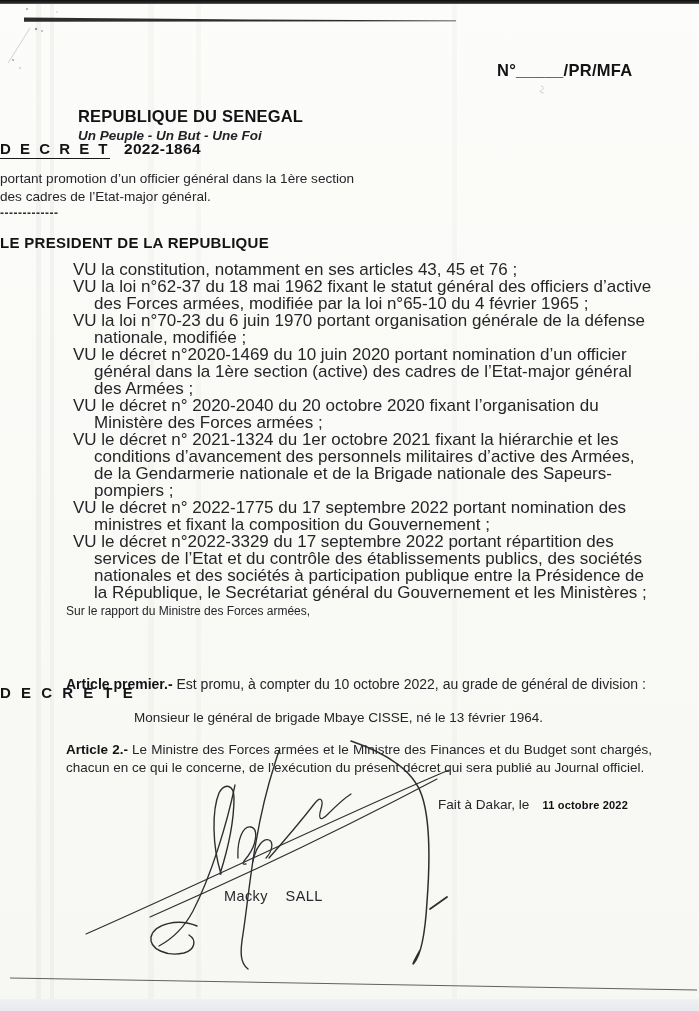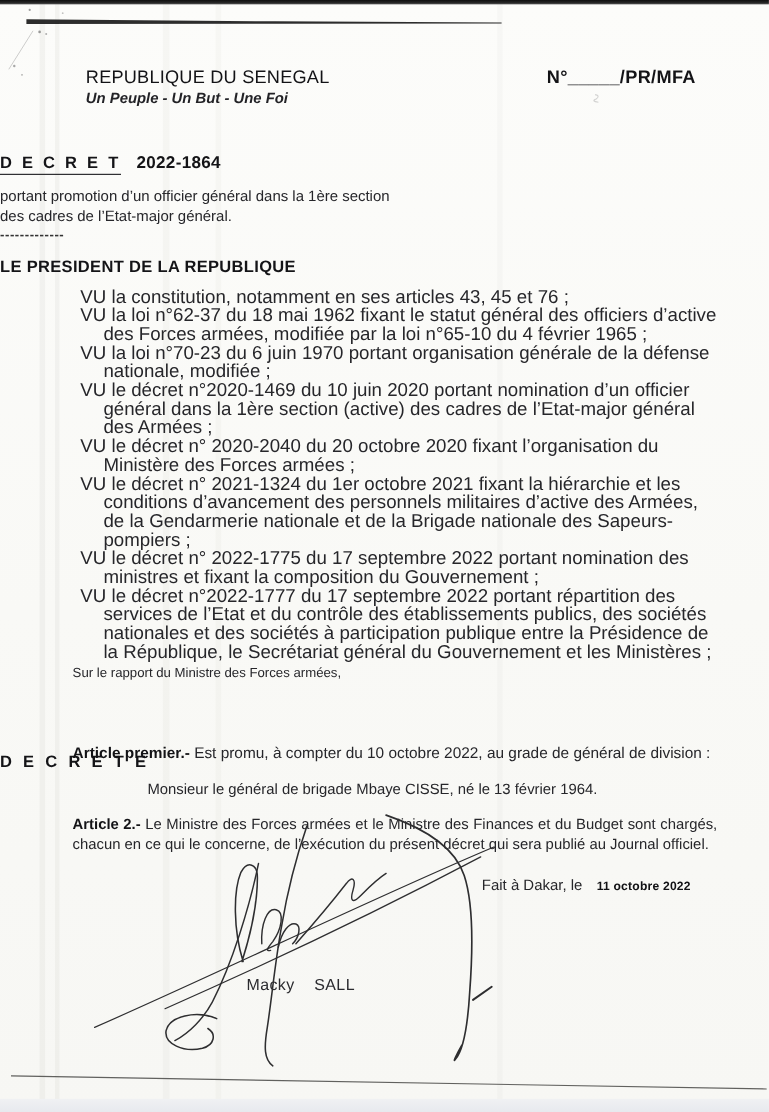--- a/index.html
+++ b/index.html
@@ -12,21 +12,21 @@
     background:linear-gradient(180deg,#fcfcfa 0%,#f9f9f6 55%,#f7f7f4 100%);
     color:#26262a;
   }
   .streak{position:absolute;top:0;bottom:0;background:rgba(185,185,178,0.13);}
   .topbar{position:absolute;top:0;left:0;right:0;height:4px;
     background:linear-gradient(180deg,#0e0e0e 0%,#2a2a2a 70%,#6a6a6a 100%);}
   .botband{position:absolute;bottom:0;left:0;right:0;height:12px;
     background:linear-gradient(180deg,#f0f1f3,#e7e9ee);}
   .abs{position:absolute;}
   .hdr-left{top:60px;left:78px;line-height:17px;}
-  .hdr-republic{font-size:16.5px;font-weight:normal;color:#131316;line-height:21px;letter-spacing:.2px;}
+  .hdr-republic{font-size:16.5px;font-weight:bold;color:#131316;line-height:21px;letter-spacing:.2px;margin-top:46px;}
   .hdr-motto{font-size:13.5px;font-style:italic;font-weight:bold;color:#232327;line-height:17px;}
   .hdr-ministry{font-size:13.5px;color:#232327;line-height:16px;letter-spacing:.2px;}
   .hdr-right{top:61px;left:497px;font-size:16.5px;font-weight:bold;color:#131316;letter-spacing:.3px;}
   .centerline{left:0;right:0;text-align:left;}
   .decree-title{top:140px;font-size:15px;}
   .decree-word{font-weight:bold;color:#141417;letter-spacing:2.5px;
     border-bottom:1.8px solid #1a1a1d;padding-bottom:1px;}
   .decree-number{font-weight:bold;color:#141417;font-size:15.5px;margin-left:14px;letter-spacing:.3px;}
   .subject{top:170px;font-size:13.6px;line-height:17.5px;color:#26262a;}
   .separator{letter-spacing:.5px;color:#333;font-weight:bold;font-size:12px;}
@@ -78,21 +78,21 @@
   <div class="abs centerline president">LE PRESIDENT DE LA REPUBLIQUE</div>
 
   <div class="abs visas">
     <div class="visa">VU la constitution, notamment en ses articles 43, 45 et 76 ;</div>
     <div class="visa">VU la loi n°62-37 du 18 mai 1962 fixant le statut général des officiers d’active des Forces armées, modifiée par la loi n°65-10 du 4 février 1965 ;</div>
     <div class="visa">VU la loi n°70-23 du 6 juin 1970 portant organisation générale de la défense nationale, modifiée ;</div>
     <div class="visa">VU le décret n°2020-1469 du 10 juin 2020 portant nomination d’un officier général dans la 1ère section (active) des cadres de l’Etat-major général des Armées ;</div>
     <div class="visa">VU le décret n° 2020-2040 du 20 octobre 2020 fixant l’organisation du Ministère des Forces armées ;</div>
     <div class="visa">VU le décret n° 2021-1324 du 1er octobre 2021 fixant la hiérarchie et les conditions d’avancement des personnels militaires d’active des Armées, de la Gendarmerie nationale et de la Brigade nationale des Sapeurs-pompiers ;</div>
     <div class="visa">VU le décret n° 2022-1775 du 17 septembre 2022 portant nomination des ministres et fixant la composition du Gouvernement ;</div>
-    <div class="visa">VU le décret n°2022-1777 du 17 septembre 2022 portant répartition des services de l’Etat et du contrôle des établissements publics, des sociétés nationales et des sociétés à participation publique entre la Présidence de la République, le Secrétariat général du Gouvernement et les Ministères ;</div>
+    <div class="visa">VU le décret n°2022-3329 du 17 septembre 2022 portant répartition des services de l’Etat et du contrôle des établissements publics, des sociétés nationales et des sociétés à participation publique entre la Présidence de la République, le Secrétariat général du Gouvernement et les Ministères ;</div>
   </div>
 
   <div class="abs report">Sur le rapport du Ministre des Forces armées,</div>
 
   <div class="abs centerline decrete">D E C R E T E</div>
 
   <div class="abs article1">
     <span class="art-label">Article premier.-</span><span> Est promu, à compter du 10 octobre 2022, au grade de général de division :</span>
   </div>
 

